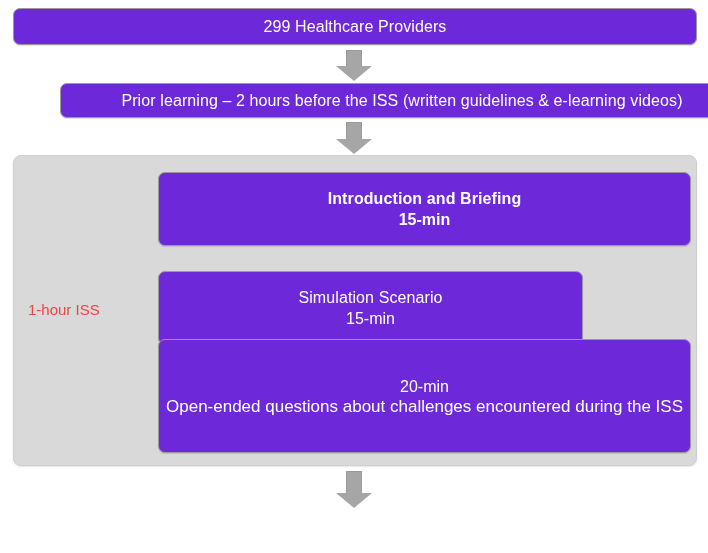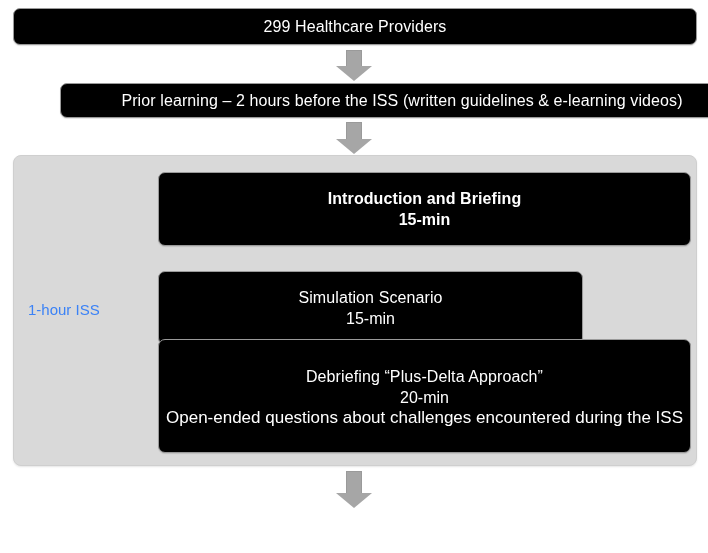--- a/index.html
+++ b/index.html
@@ -19,21 +19,21 @@
     position: absolute;
     left: 0; top: 0;
     width: 708px;
     height: 553px;
   }
 
   
   .box {
     position: absolute;
     box-sizing: border-box;
-    background: #000000;
+    background: #6d28d9;
     border: 1px solid #9a9a9a;
     border-radius: 7px;
     color: #ffffff;
     display: flex;
     flex-direction: column;
     align-items: center;
     justify-content: center;
     text-align: center;
     box-shadow: 0 1px 1px rgba(0,0,0,0.12);
     padding: 0 12px;
@@ -79,21 +79,21 @@
     background: #d9d9d9;
     border: 1px solid #cfcfcf;
     border-radius: 8px;
     box-shadow: 0 1px 2px rgba(0,0,0,0.10);
   }
   #iss-label {
     position: absolute;
     left: 28px;
     top: 300px;
     width: 120px;
-    color: #3b82f6;
+    color: #ef4444;
     font-size: 15px;
     line-height: 20px;
     text-align: left;
     white-space: nowrap;
   }
 
   
   #box-intro {
     left: 158px; top: 172px;
     width: 533px; height: 74px; font-weight: bold;
@@ -175,21 +175,20 @@
     <div class="line-main">Introduction and Briefing</div>
     <div class="line-sub">15-min</div>
   </div>
 
   <div class="box" id="box-scenario">
     <div class="line-main">Simulation Scenario</div>
     <div class="line-sub">15-min</div>
   </div>
 
   <div class="box" id="box-debriefing">
-    <div class="line-main">Debriefing “Plus-Delta Approach”</div>
     <div class="line-sub">20-min</div>
     <div class="line-note">Open-ended questions about challenges encountered during the ISS</div>
   </div>
 
   <div class="arrow" id="arrow-3">
     <div class="shaft"></div>
     <div class="head"></div>
   </div>
 
 

